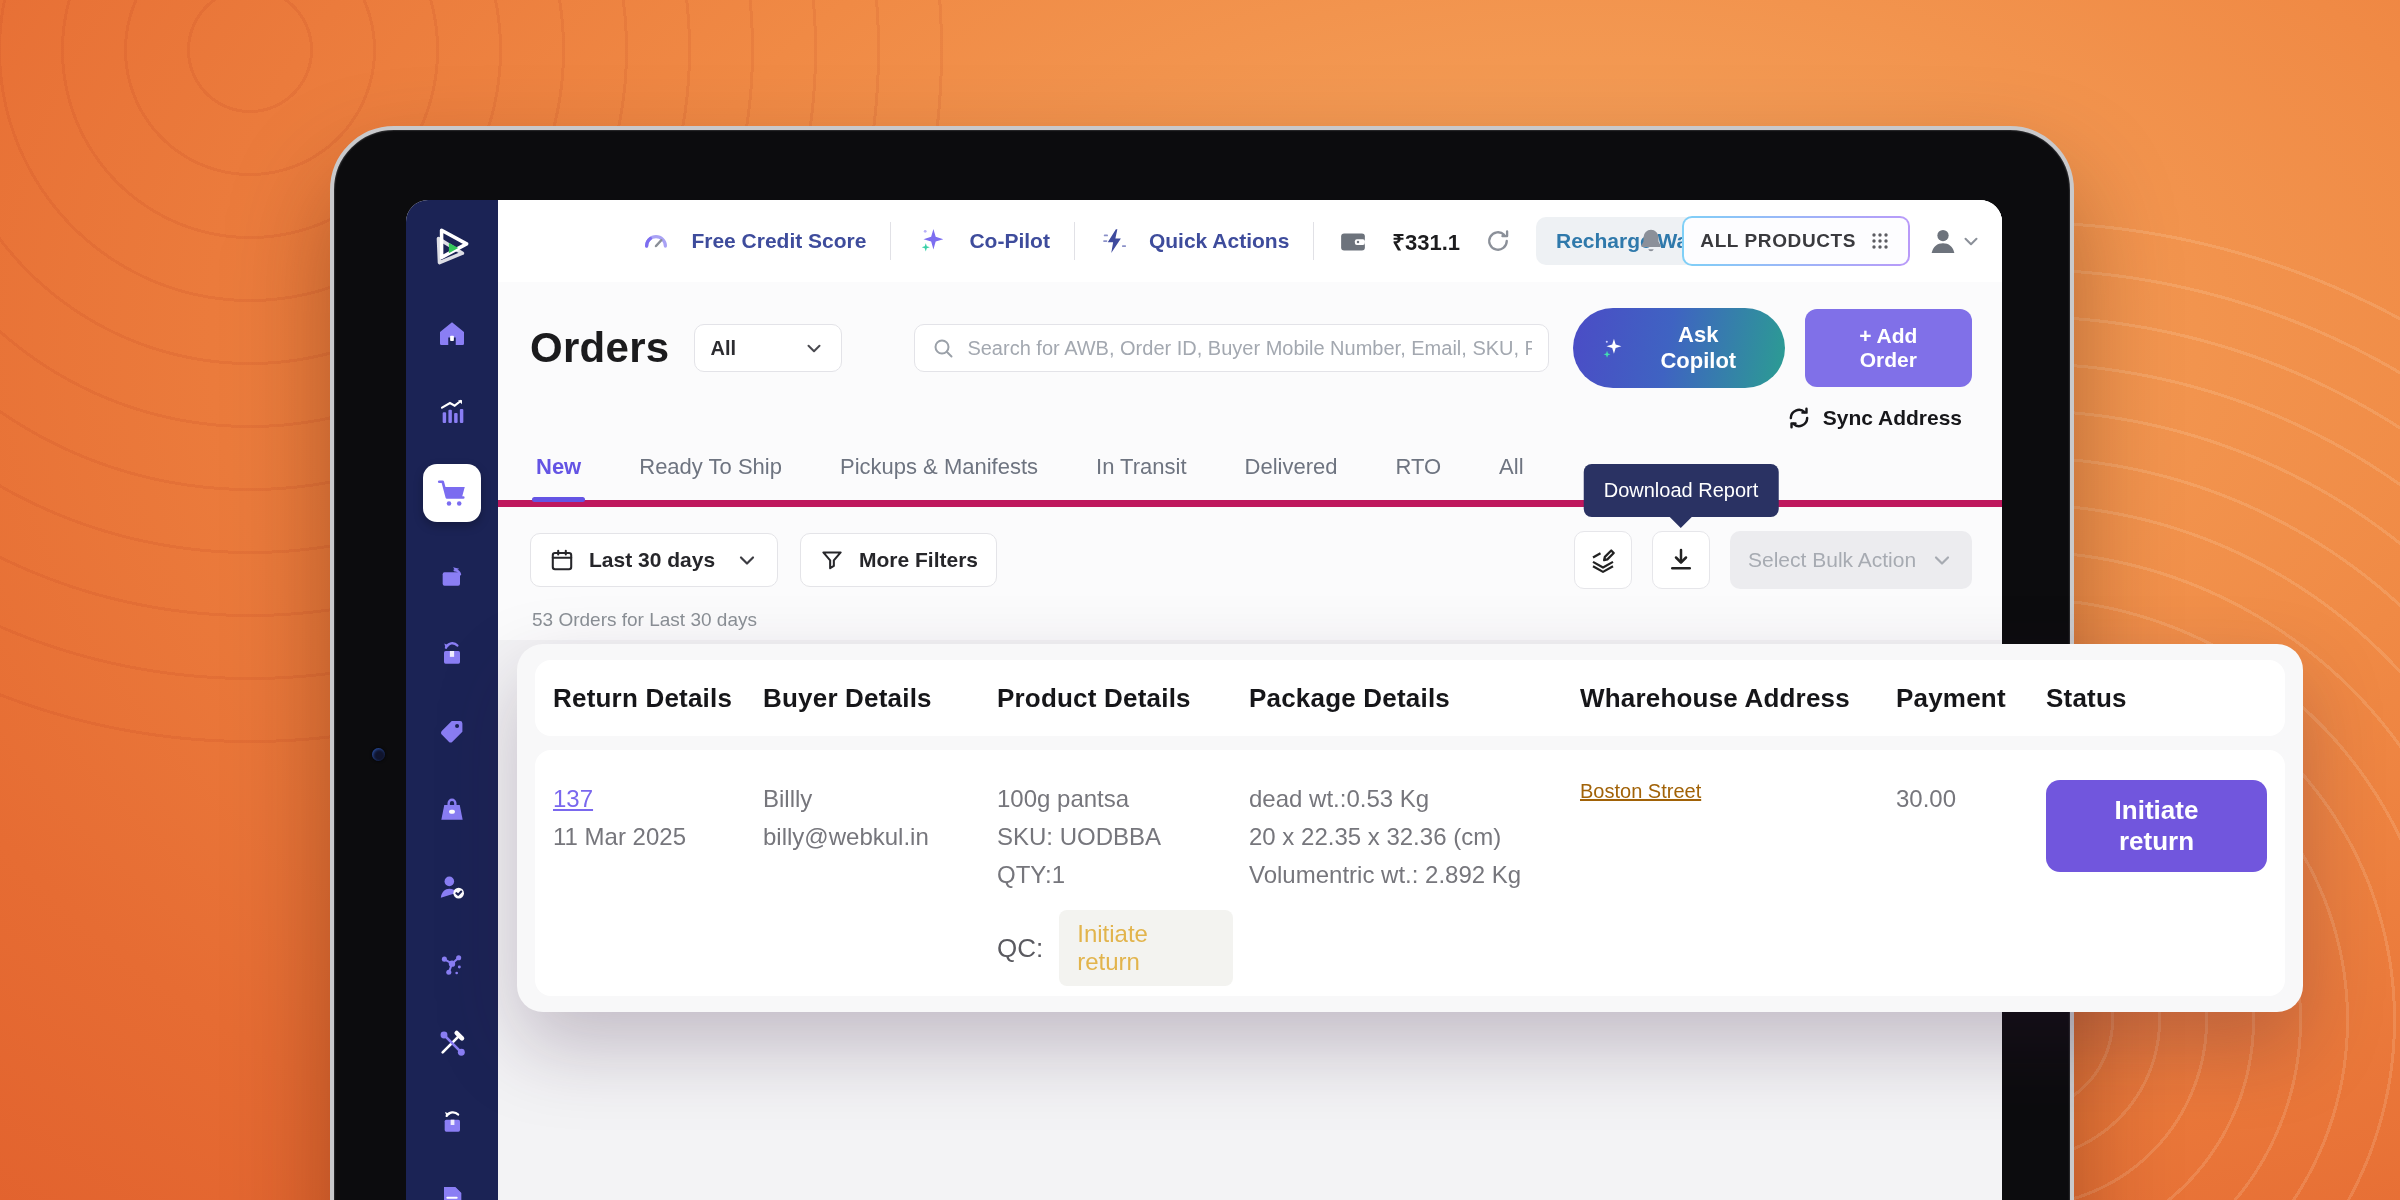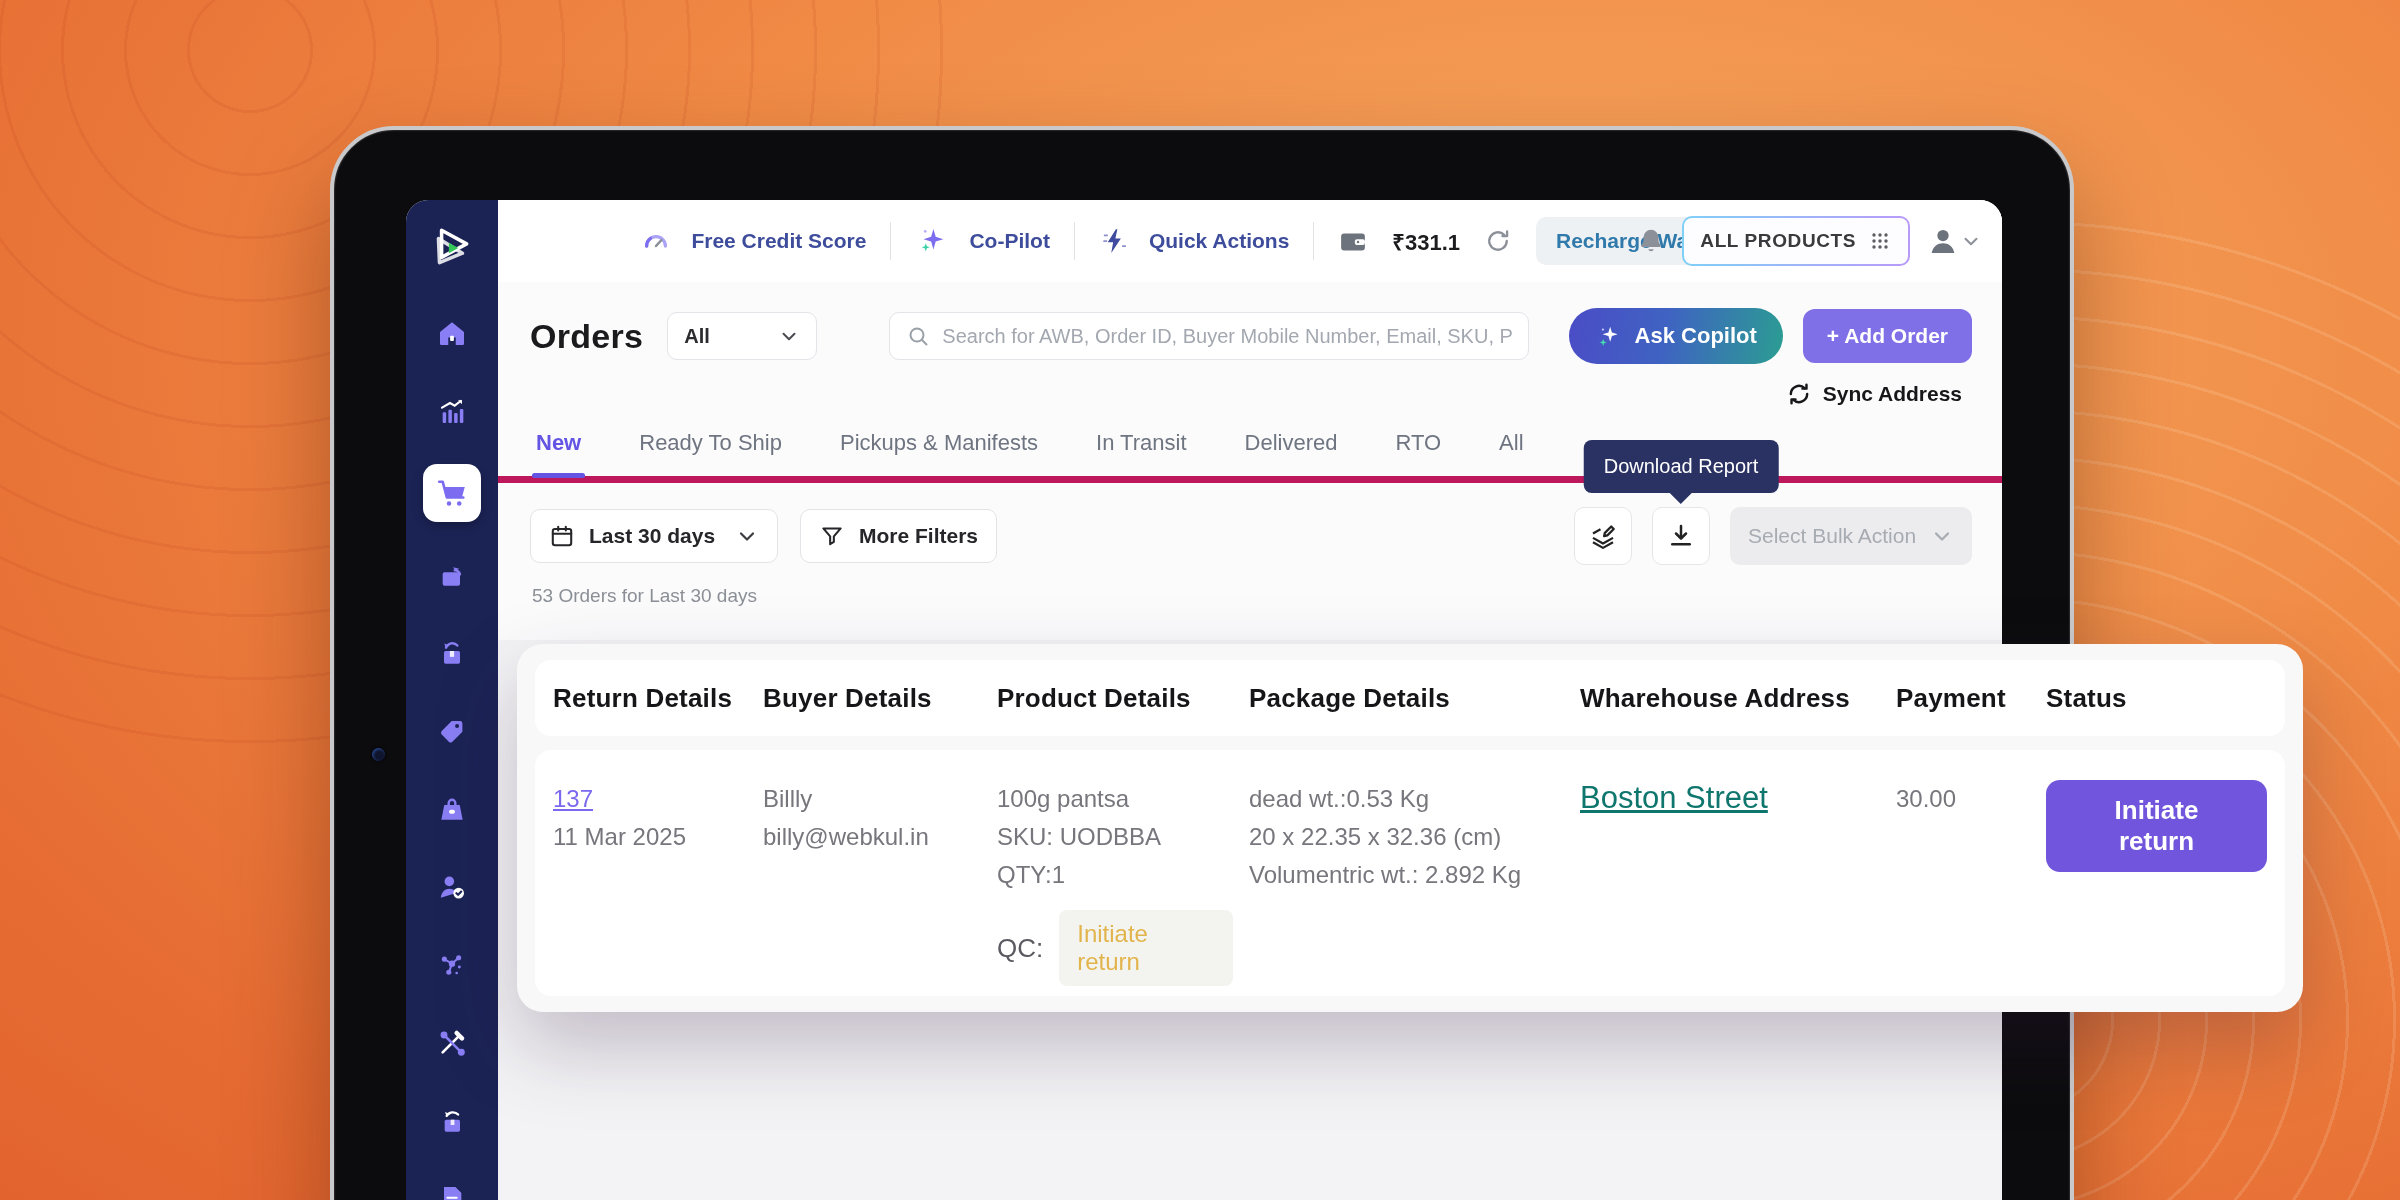--- a/index.html
+++ b/index.html
@@ -53,21 +53,21 @@
   .top-right { position:absolute; right:20px; display:flex; align-items:center; gap:16px; }
   .all-products {
     display:flex; align-items:center; gap:12px; padding:11px 16px; border-radius:10px;
     border:2px solid transparent; font-size:19px; font-weight:700; letter-spacing:.6px; color:#3a3a3e; cursor:pointer;
     background: linear-gradient(#fdfdff,#fdfdff) padding-box, linear-gradient(90deg,#7fd0f7,#b99af9) border-box;
   }
   .icon-btn { background:none; border:none; cursor:pointer; display:flex; align-items:center; color:#8b9099; }
 
   
   .orders-row { display:flex; align-items:center; padding:26px 30px 6px 32px; gap:24px; position:relative; z-index:2; }
-  .orders-title { font-size:34px; font-weight:800; color:#1b1b1d; letter-spacing:.3px; }
+  .orders-title { font-size:42px; font-weight:800; color:#1b1b1d; letter-spacing:.3px; }
   .status-select { width:150px; height:48px; background:#fff; border:1px solid #e3e3e8; border-radius:10px;
     display:flex; align-items:center; justify-content:space-between; padding:0 16px; font-size:20px; font-weight:700; color:#2c2c30; cursor:pointer; }
   .search-box { margin-left:48px; width:640px; height:48px; background:#fff; border:1px solid #e3e3e8; border-radius:10px;
     display:flex; align-items:center; gap:12px; padding:0 16px; }
   .search-box input { border:none; outline:none; flex:1; font-size:20px; color:#444; font-family:inherit; background:transparent; }
   .search-box input::placeholder { color:#a3a8b0; }
   .hdr-actions { margin-left:auto; display:flex; align-items:center; gap:20px; }
   .ask-copilot { display:flex; align-items:center; gap:12px; border:none; cursor:pointer; color:#fff; font-size:22px; font-weight:700;
     padding:14px 26px; border-radius:999px; background:linear-gradient(100deg,#4b4cc6 0%, #3f63c2 45%, #2b9d92 100%); font-family:inherit; }
   .add-order { border:none; cursor:pointer; color:#fff; font-size:21px; font-weight:700; padding:15px 24px; border-radius:12px; background:#8070e8; font-family:inherit; }
@@ -101,21 +101,21 @@
   .table-card { position:absolute; left:517px; top:644px; width:1786px; height:368px; background:#f8f8f9; border-radius:26px;
     box-shadow:0 35px 80px rgba(50,25,60,.25); padding:16px 18px; z-index:50; display:flex; flex-direction:column; }
   .thead { background:#fff; border-radius:16px; height:76px; flex:none; display:flex; align-items:center; padding:0 10px; margin-bottom:14px; }
   .tbody { background:#fff; border-radius:16px; flex:1; display:flex; padding:30px 10px 0; }
   .col { padding:0 8px; }
   .c1 { width:210px; } .c2 { width:234px; } .c3 { width:252px; } .c4 { width:331px; }
   .c5 { width:316px; } .c6 { width:150px; } .c7 { flex:1; }
   .th { font-size:26px; font-weight:700; color:#161619; letter-spacing:.2px; }
   .cell-line { font-size:24px; color:#76767c; line-height:38px; }
   .return-link { font-size:24px; color:#7a68ee; text-decoration:underline; line-height:38px; display:inline-block; cursor:pointer; }
-  .wh-link { font-size:31px; color:#0f766e; text-decoration:underline; font-weight:500; cursor:pointer; }
+  .wh-link { font-size:20px; color:#a16207; text-decoration:underline; font-weight:500; cursor:pointer; }
   .qc-row { display:flex; align-items:center; gap:16px; margin-top:16px; }
   .qc-label { font-size:26px; color:#5a5a60; }
   .qc-chip { background:#f3f3f0; border-radius:8px; padding:10px 18px; font-size:24px; color:#e2b44c; }
   .status-btn { border:none; cursor:pointer; background:#7156dd; color:#fff; font-size:26px; font-weight:700;
     padding:15px 30px; border-radius:14px; font-family:inherit; }
 </style>
 </head>
 <body>
 
 <div class="bg-arcs"></div>

